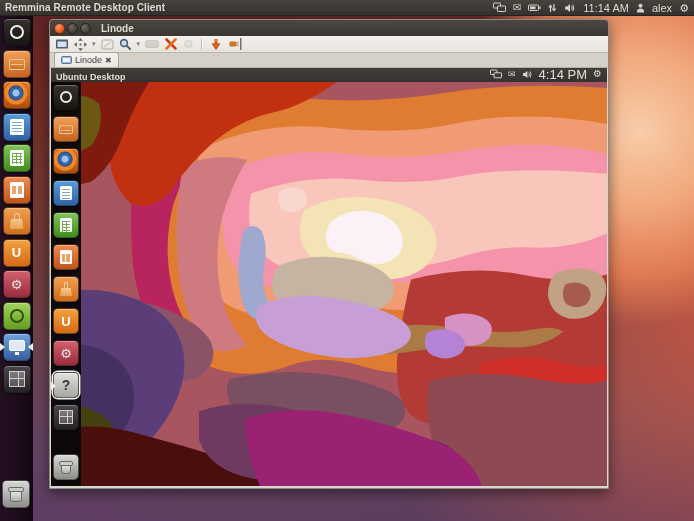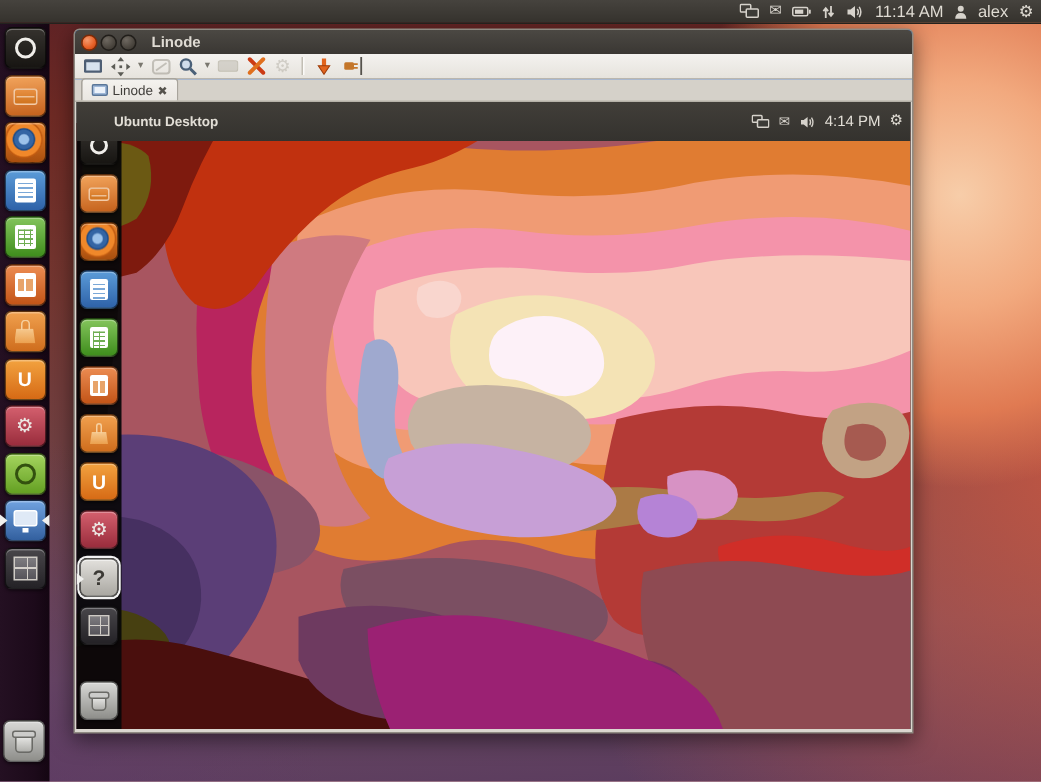--- a/index.html
+++ b/index.html
@@ -77,21 +77,21 @@
     background:linear-gradient(#e8e8e6,#b0b0ac);border:1px solid #6a6a66;border-radius:1px 1px 3px 3px;}
   .t-trash::after{content:"";position:absolute;left:5px;right:5px;top:6px;height:3px;
     background:#ccccca;border:1px solid #6a6a66;border-radius:2px;}
   .trash-slot{position:absolute;left:2px;bottom:13px;margin:0;}
   .pip{position:absolute;width:0;height:0;border-top:4px solid transparent;border-bottom:4px solid transparent;}
   .pip.r{border-left:5px solid #f0f0ee;left:0;}
   .pip.l{border-right:5px solid #f0f0ee;right:0;}
   
   .window{position:absolute;left:49px;top:19px;width:560px;height:470px;z-index:20;box-sizing:border-box;
     border:1px solid #8f8a82;border-radius:4px 4px 0 0;box-shadow:0 4px 14px rgba(0,0,0,.5);
-    background:#3b82f6;}
+    background:#fca5a5;}
   .titlebar{height:16px;background:linear-gradient(#4b4843,#3a3733);border-radius:3px 3px 0 0;
     display:flex;align-items:center;padding:0 4px;gap:2px;}
   .wbtn{width:11px;height:11px;border-radius:50%;box-sizing:border-box;flex:0 0 auto;}
   .wbtn.close{background:radial-gradient(circle at 35% 30%, #f59a6e, #e9632a 55%, #c33f0e);border:1px solid #7e2a06;}
   .wbtn.gray{background:radial-gradient(circle at 35% 30%, #6e6860, #4a453e 60%, #36322c);border:1px solid #211e1a;}
   .wtitle{color:#dfdbd3;font-size:10px;font-weight:bold;margin-left:8px;}
   .toolbar{height:17px;background:linear-gradient(#f4f2ef,#e6e3dd);border-bottom:1px solid #bab6ae;
     display:flex;align-items:center;padding:0 5px;gap:5px;box-sizing:border-box;}
   .tool{display:flex;align-items:center;line-height:0;}
   .tool.dis{opacity:.45;}
@@ -99,35 +99,36 @@
   .tsep{width:1px;height:12px;background:#c2beb4;box-shadow:1px 0 0 #fbfaf8;margin:0 2px;}
   .gearstool{font-size:12px;line-height:14px;color:#aba79c;font-weight:bold;}
   .tabbar{height:15px;background:#d5d1c9;border-bottom:1px solid #b5b1a8;display:flex;align-items:flex-end;padding-left:4px;box-sizing:border-box;}
   .tab{height:14px;display:flex;align-items:center;gap:3px;padding:0 6px;
     background:linear-gradient(#f4f2ee,#e9e6e1);border:1px solid #a8a49c;border-bottom:none;
     border-radius:3px 3px 0 0;font-size:9px;color:#403e3a;}
   .tabclose{font-size:8px;color:#55524c;font-weight:bold;cursor:default;}
   .viewport{position:relative;height:420px;border-left:1px solid #dad6cf;border-right:1px solid #dad6cf;
     border-bottom:2px solid #dad6cf;box-sizing:border-box;background:#000;overflow:hidden;}
   
-  .innerpanel{position:absolute;left:0;top:0;width:100%;height:26px;background:linear-gradient(#413e39,#34323e);
-    background:linear-gradient(#413e39,#34322e);display:flex;align-items:center;color:#e2ded6;font-size:9px;z-index:6;box-sizing:border-box;padding-left:20px;}
+  .innerpanel{position:absolute;left:0;top:0;width:100%;height:14px;background:linear-gradient(#413e39,#34323e);
+    background:linear-gradient(#413e39,#34322e);display:flex;align-items:flex-end;color:#e2ded6;font-size:9px;z-index:6;box-sizing:border-box;}
   .innerpanel .ptitle{font-weight:bold;margin-left:5px;}
   .ip-right{margin-left:auto;display:flex;align-items:center;gap:6px;padding-right:5px;}
-  .ip-right .txt{font-size:10px;}
+  .ip-right .txt{font-size:13px;}
   .wall{position:absolute;left:0;top:14px;width:556px;height:404px;z-index:1;}
   .innerlauncher{position:absolute;left:0;top:14px;width:30px;height:404px;z-index:5;
     background:rgba(10,9,10,.94);display:flex;flex-direction:column;align-items:center;padding-top:2px;box-sizing:border-box;}
   
   svg.icn{display:block;}
 </style>
 </head>
 <body>
 
 <div class="toppanel">
+  <span class="apptitle">Remmina Remote Desktop Client</span>
   <div class="tp-right">
     <span class="ind">
       <svg class="icn" width="13" height="11" viewBox="0 0 13 11">
           <rect x="0.5" y="1" width="7" height="5" rx="0.6" fill="none" stroke="#d6d2cb"></rect>
           <rect x="4.5" y="4" width="8" height="5.5" rx="0.6" fill="#3c3b37" stroke="#d6d2cb"></rect>
         </svg>
     </span>
     <span class="ind envglyph">✉</span>
     <span class="ind">
       <svg class="icn" width="13" height="8" viewBox="0 0 13 8">

